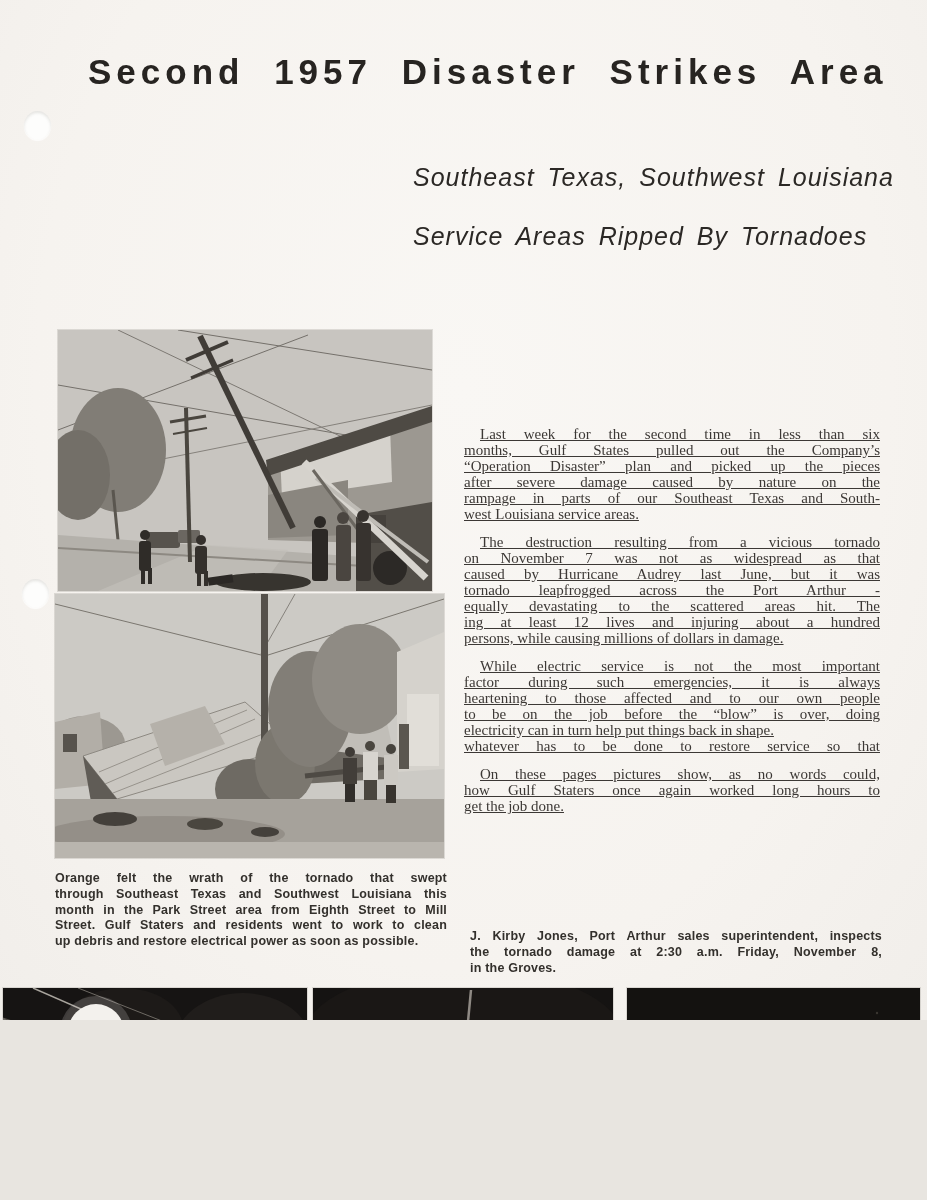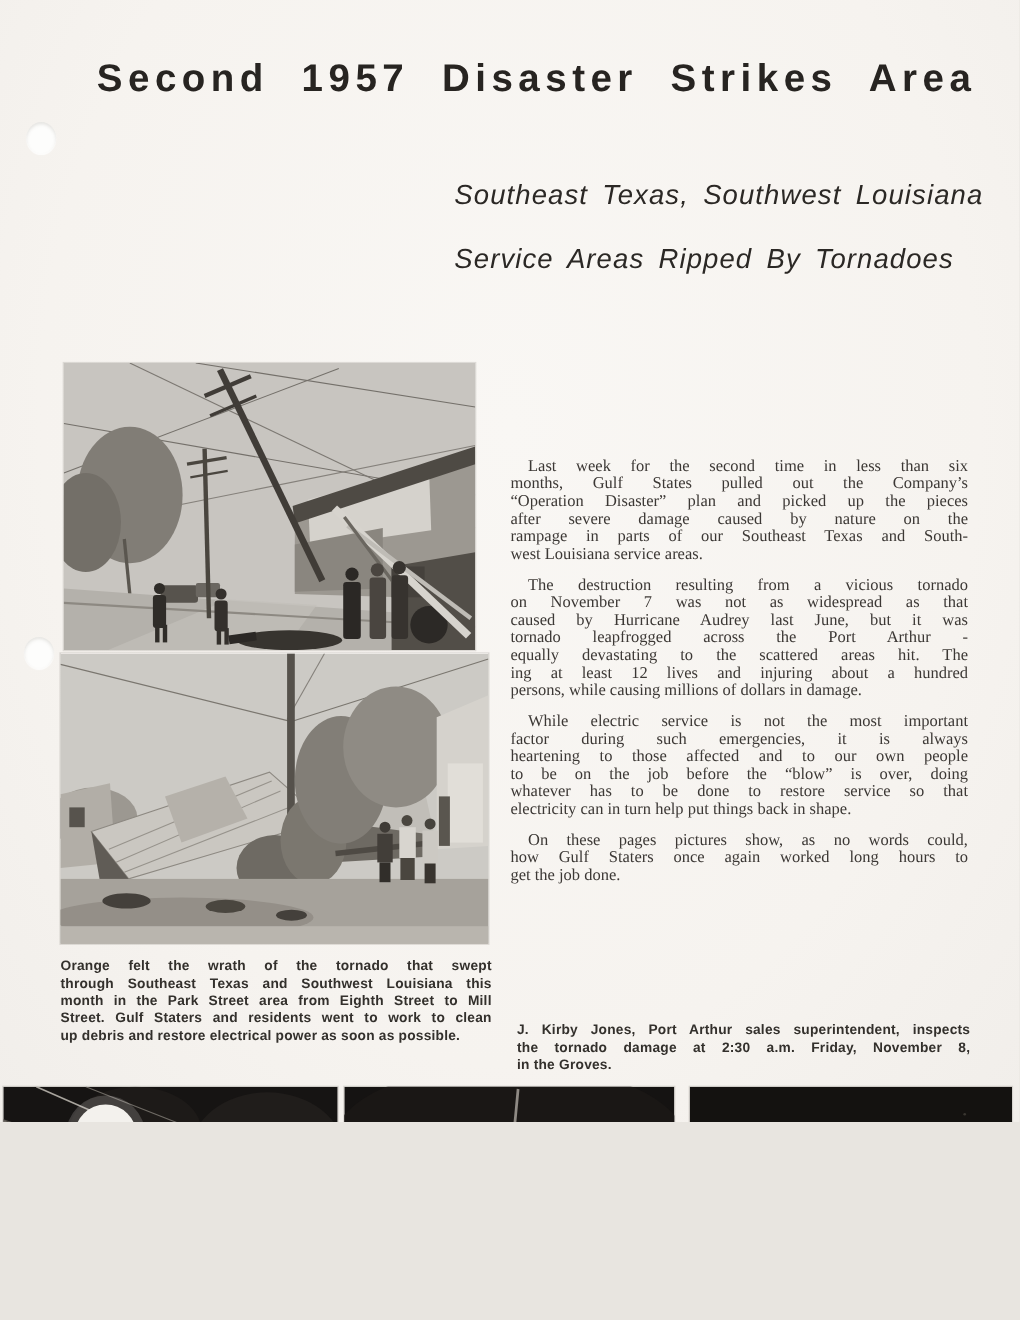--- a/index.html
+++ b/index.html
@@ -24,21 +24,21 @@
   .subtitle-line{white-space:nowrap;font-size:25px;font-weight:normal;letter-spacing:1px;word-spacing:5px;}
   .subtitle-line.l2{margin-top:30px;}
   figure{margin:0;padding:0;position:absolute;}
   figure svg{display:block;}
   .photo{box-shadow:0 0 0 1px rgba(140,135,128,.25);}
   .photo-street{left:58px;top:330px;}
   .photo-house{left:55px;top:594px;}
   .photo-night-a{left:3px;top:988px;}
   .photo-night-b{left:313px;top:988px;}
   .photo-night-c{left:627px;top:988px;}
-  .article-col{position:absolute;left:464px;top:416px;width:416px;color:#3c3835;}
+  .article-col{position:absolute;left:464px;top:426px;width:416px;color:#3c3835;text-decoration:underline;}
   .para{margin:0 0 12px 0;}
   .body-line{
     font-family:"Liberation Serif","DejaVu Serif",serif;
     font-size:15px;line-height:16px;
     text-align:justify;text-align-last:justify;
   }
   .body-line.first{text-indent:16px;}
   .body-line.last{text-align-last:left;}
   .caption{position:absolute;color:#33302c;}
   .caption-left{left:55px;top:871px;width:392px;}
@@ -185,22 +185,22 @@
       <div class="body-line">tornado leapfrogged across the Port Arthur -</div>
       <div class="body-line">equally devastating to the scattered areas hit. The</div>
       <div class="body-line">ing at least 12 lives and injuring about a hundred</div>
       <div class="body-line last">persons, while causing millions of dollars in damage.</div>
     </div>
     <div class="para">
       <div class="body-line first">While electric service is not the most important</div>
       <div class="body-line">factor during such emergencies, it is always</div>
       <div class="body-line">heartening to those affected and to our own people</div>
       <div class="body-line">to be on the job before the “blow” is over, doing</div>
+      <div class="body-line last">electricity can in turn help put things back in shape.</div>
       <div class="body-line">whatever has to be done to restore service so that</div>
-      <div class="body-line last">electricity can in turn help put things back in shape.</div>
     </div>
     <div class="para">
       <div class="body-line first">On these pages pictures show, as no words could,</div>
       <div class="body-line">how Gulf Staters once again worked long hours to</div>
       <div class="body-line last">get the job done.</div>
     </div>
   </div>
 
   <div class="caption caption-right">
     <div class="cap-line">J. Kirby Jones, Port Arthur sales superintendent, inspects</div>

